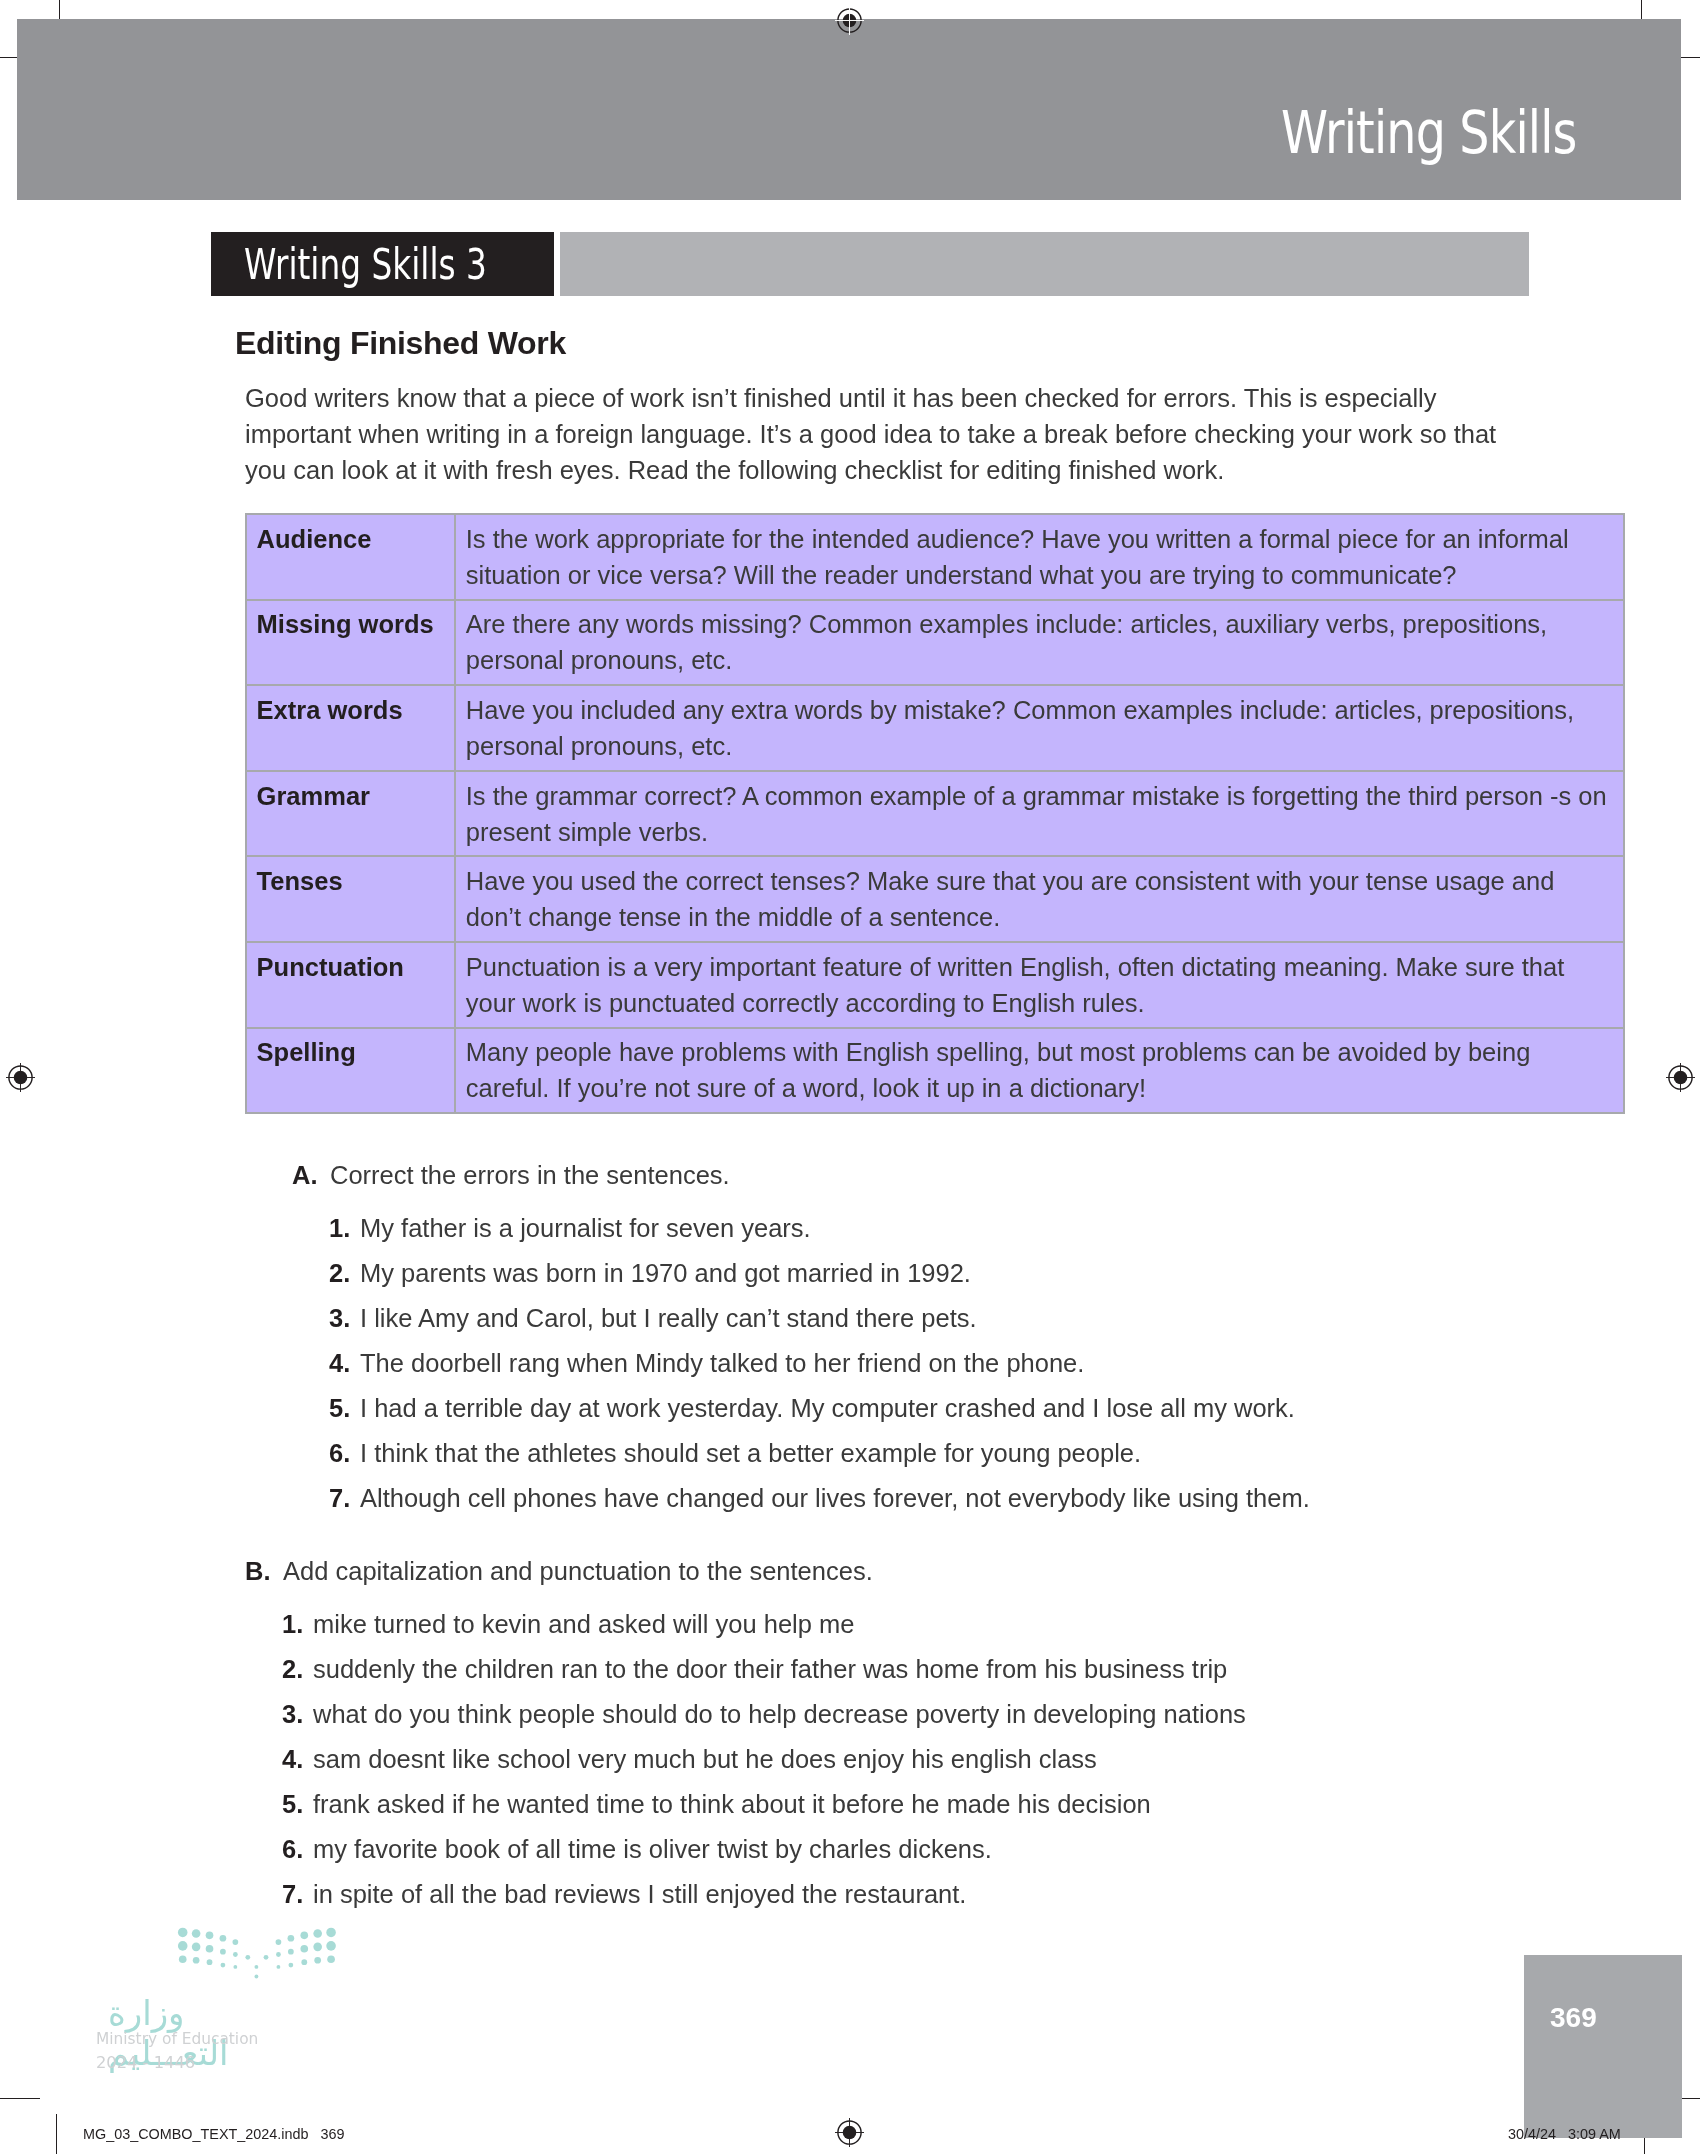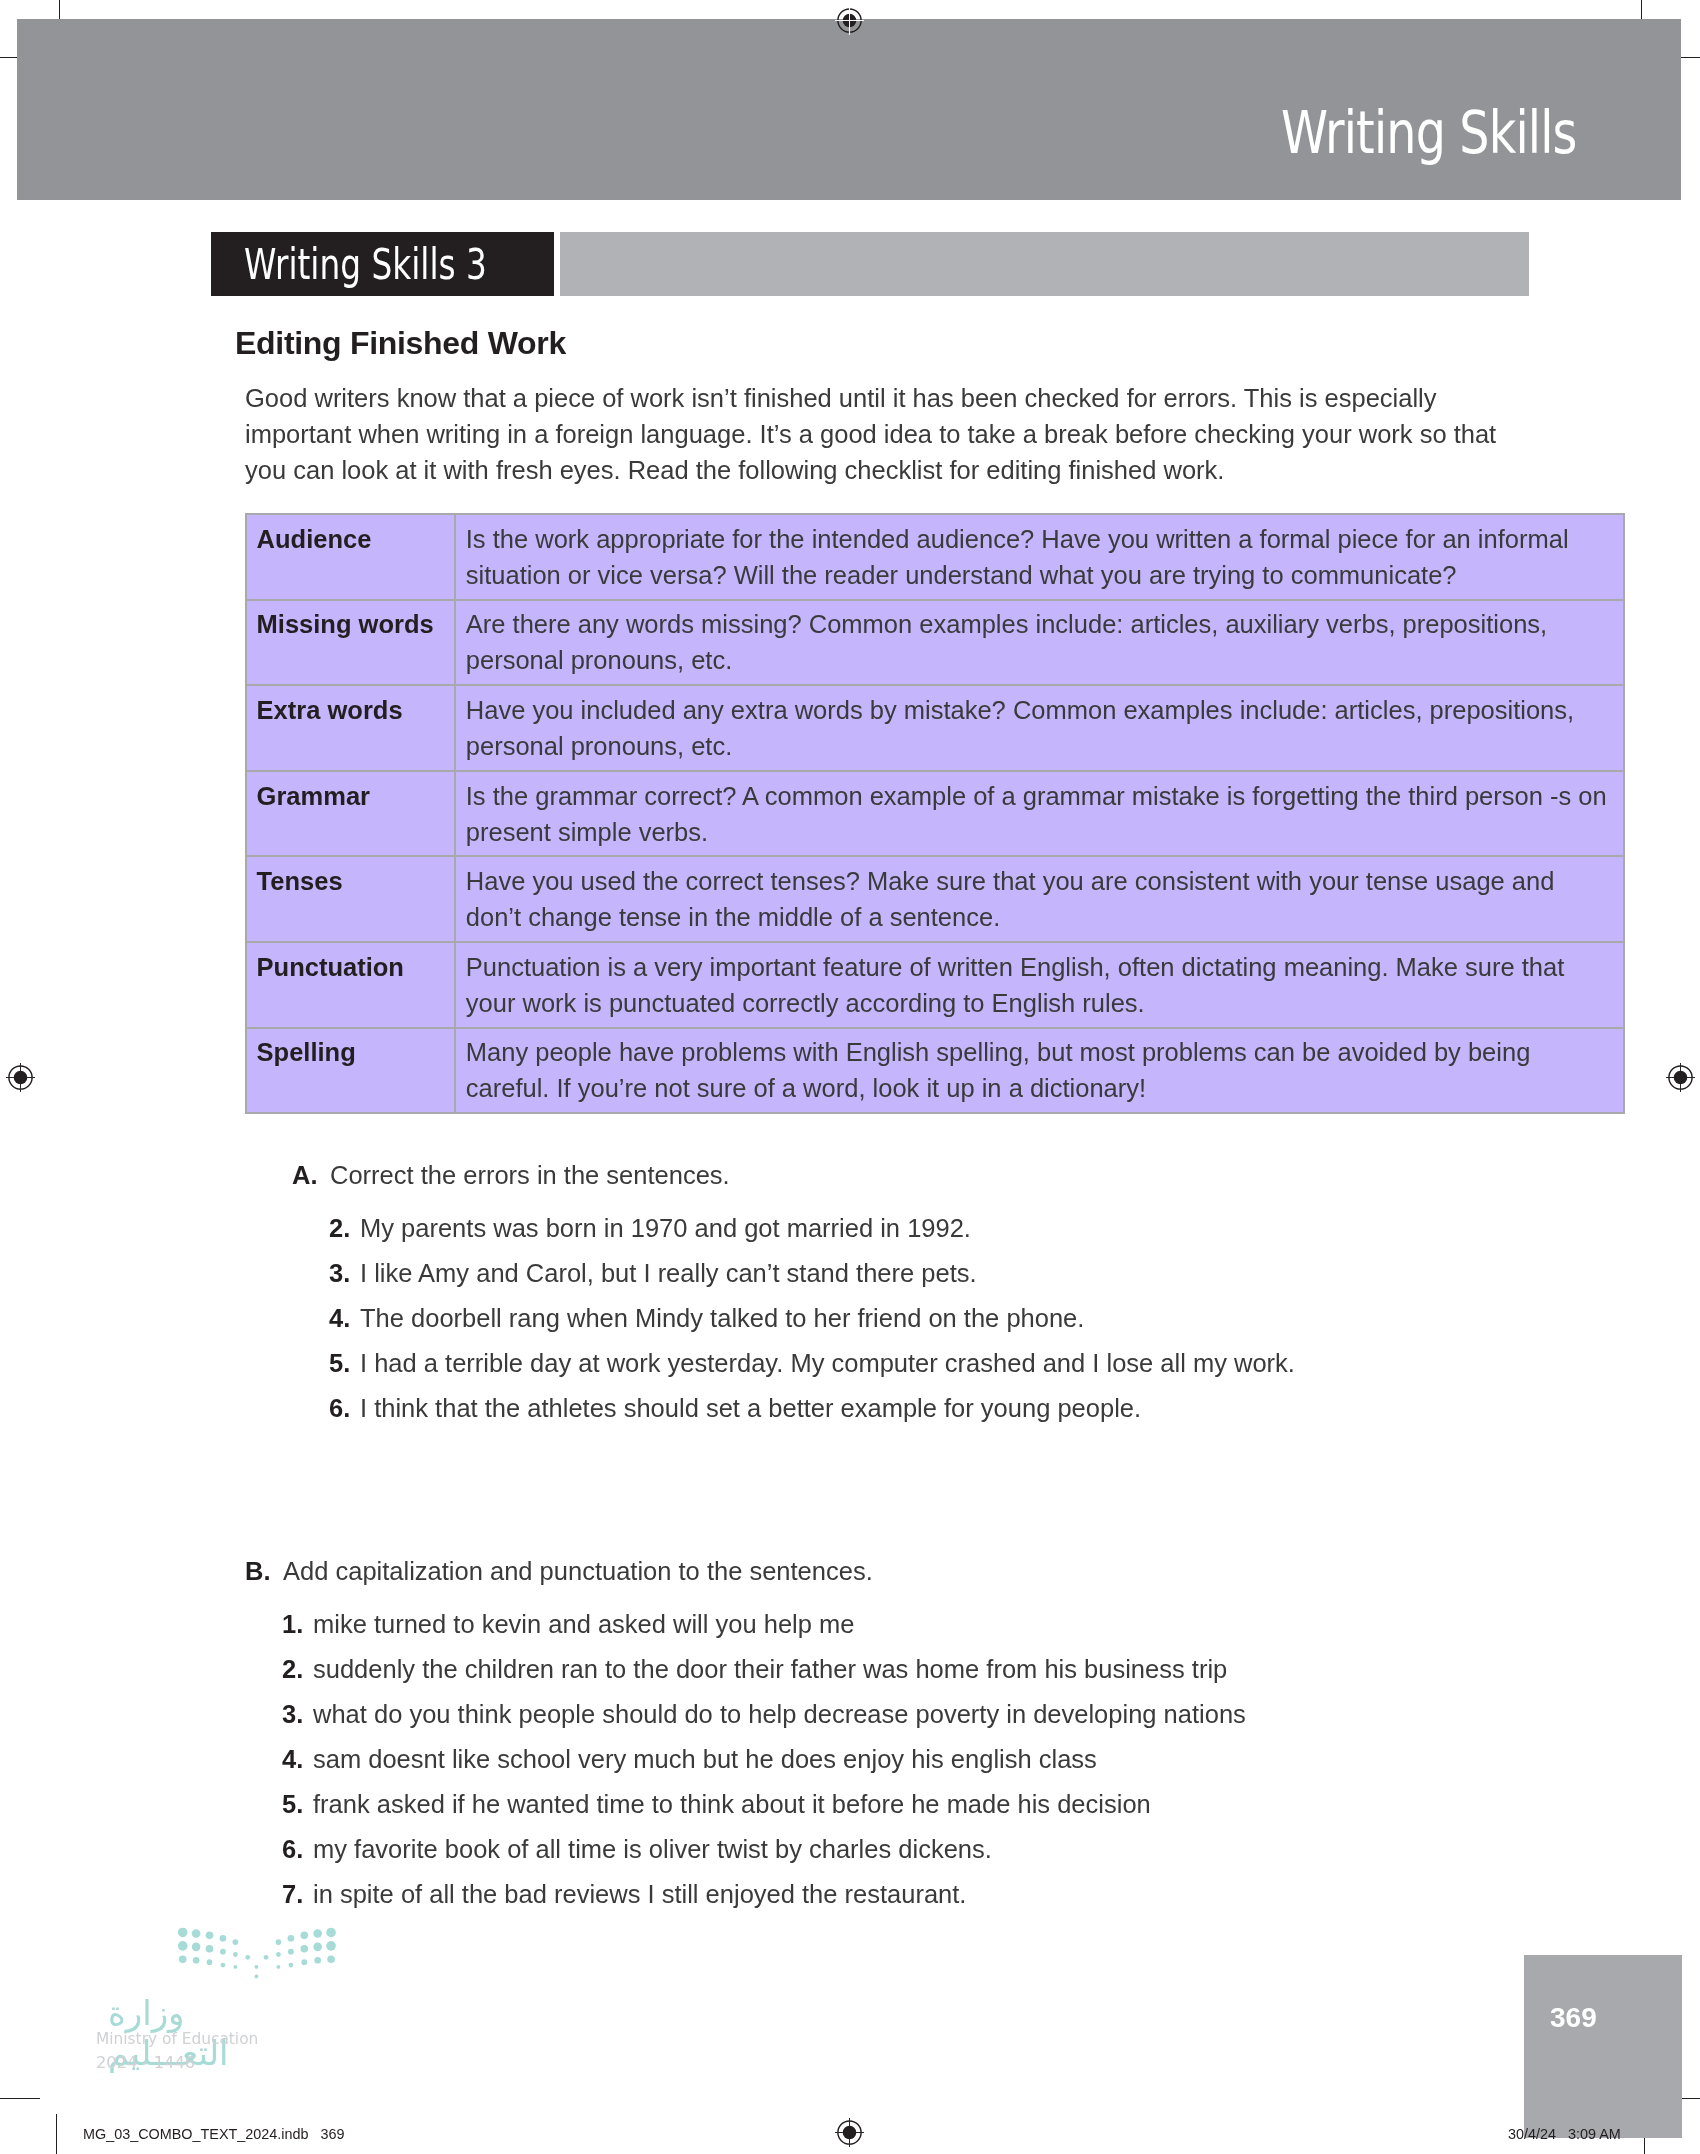--- a/index.html
+++ b/index.html
@@ -142,25 +142,27 @@
         <td class="desc">Many people have problems with English spelling, but most problems can be avoided by being careful. If you’re not sure of a word, look it up in a dictionary!</td>
       </tr>
     </tbody>
 </table>
 
 <div id="exA" class="abs exercise">
   <div class="instr">
     <span class="letter">A.</span><span>Correct the errors in the sentences.</span>
   </div>
   <ol>
+      <li><span class="num">1.</span><span>My father is a journalist for seven years.</span></li>
       <li><span class="num">2.</span><span>My parents was born in 1970 and got married in 1992.</span></li>
       <li><span class="num">3.</span><span>I like Amy and Carol, but I really can’t stand there pets.</span></li>
       <li><span class="num">4.</span><span>The doorbell rang when Mindy talked to her friend on the phone.</span></li>
       <li><span class="num">5.</span><span>I had a terrible day at work yesterday. My computer crashed and I lose all my work.</span></li>
       <li><span class="num">6.</span><span>I think that the athletes should set a better example for young people.</span></li>
+      <li><span class="num">7.</span><span>Although cell phones have changed our lives forever, not everybody like using them.</span></li>
     </ol>
 </div>
 
 <div id="exB" class="abs exercise">
   <div class="instr">
     <span class="letter">B.</span><span>Add capitalization and punctuation to the sentences.</span>
   </div>
   <ol>
       <li><span class="num">1.</span><span>mike turned to kevin and asked will you help me</span></li>
       <li><span class="num">2.</span><span>suddenly the children ran to the door their father was home from his business trip</span></li>

